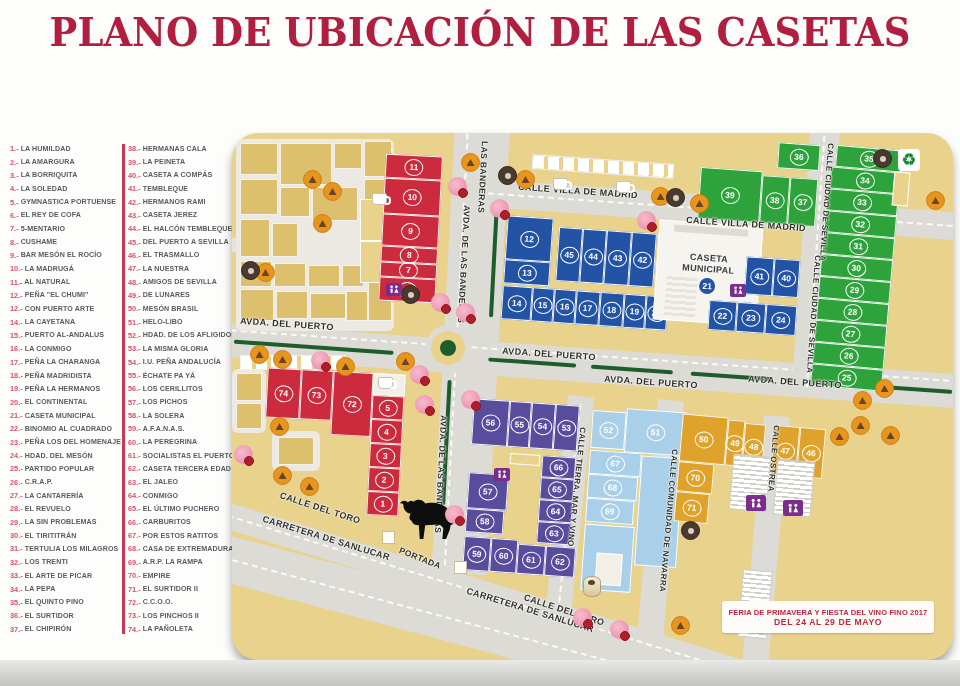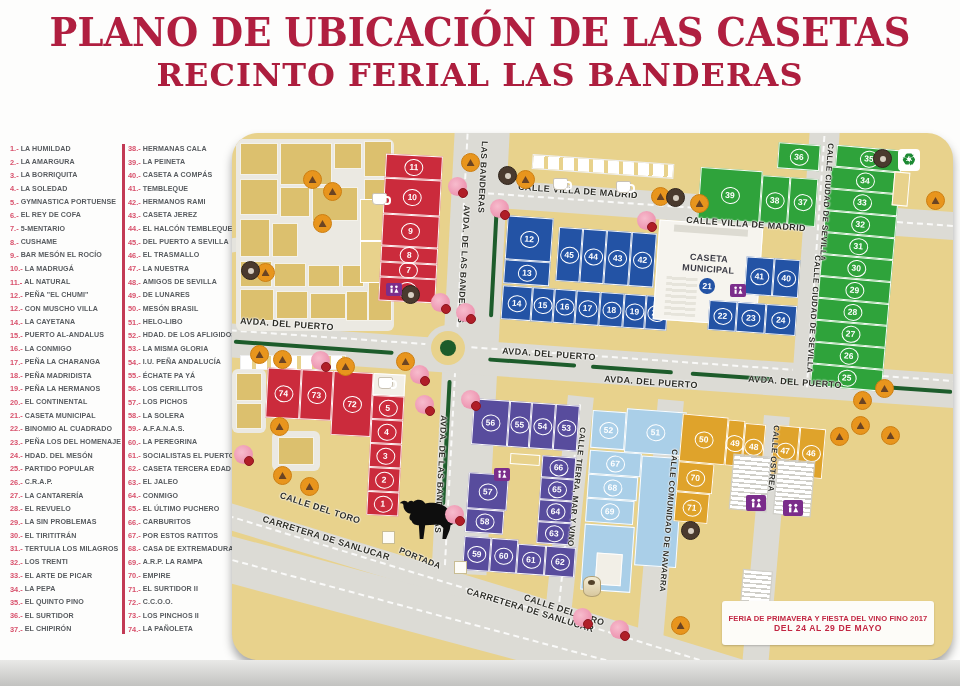--- a/index.html
+++ b/index.html
@@ -89,36 +89,35 @@
       border-radius:50%;background:#53422a;}
   .recycle{position:absolute;width:22px;height:22px;background:#fff;border-radius:4px;
       color:#1d8a34;font-size:16px;line-height:22px;text-align:center;font-weight:bold;}
   .gate{position:absolute;width:11px;height:11px;background:#fdfcf7;border:1px solid #c9bd93;}
   .hatch{position:absolute;background:repeating-linear-gradient(0deg,#ffffff 0 3px,#cfcec8 3px 4.5px);
       border:1px solid #cfcec8;}
   .pkrow{position:absolute;height:13px;background:repeating-linear-gradient(90deg,#ffffff 0 11px,#e8d28c 11px 15px);
       border:1px solid #eee;}
   .tag{position:absolute;background:#e8d28c;border:1px solid #fff;}
 
-  .banner{position:absolute;left:490px;top:468px;width:212px;height:44px;background:#fdfcf8;
+  .banner{position:absolute;left:490px;top:468px;width:212px;height:32px;background:#fdfcf8;
       border-radius:3px;display:flex;flex-direction:column;align-items:center;justify-content:center;
       box-shadow:0 1px 2px rgba(0,0,0,.2);}
   .banner .b1{font-size:7.6px;font-weight:bold;color:#c22743;letter-spacing:.1px;white-space:nowrap;}
   .banner .b2{font-size:8.6px;font-weight:bold;color:#c22743;letter-spacing:.6px;}
 
   .bull{position:absolute;}
 </style>
 </head>
 <body>
 
 <div class="page">
 
   <div class="title-wrap">
     <div class="title-1">PLANO DE UBICACIÓN DE LAS CASETAS</div>
-    <div class="title-2">RECINTO FERIAL LAS BANDERAS</div>
   </div>
 
   <div class="legend">
     <div class="lg-col c1">
         <div class="lg-item">
         <span class="lg-num">1.-</span>
         <span class="lg-name">LA HUMILDAD</span>
       </div>
         <div class="lg-item">
         <span class="lg-num">2.-</span>
@@ -159,21 +158,21 @@
         <div class="lg-item">
         <span class="lg-num">11.-</span>
         <span class="lg-name">AL NATURAL</span>
       </div>
         <div class="lg-item">
         <span class="lg-num">12.-</span>
         <span class="lg-name">PEÑA "EL CHUMI"</span>
       </div>
         <div class="lg-item">
         <span class="lg-num">12.-</span>
-        <span class="lg-name">CON MUSCHO VILLA</span>
+        <span class="lg-name">CON PUERTO ARTE</span>
       </div>
         <div class="lg-item">
         <span class="lg-num">14.-</span>
         <span class="lg-name">LA CAYETANA</span>
       </div>
         <div class="lg-item">
         <span class="lg-num">15.-</span>
         <span class="lg-name">PUERTO AL-ANDALUS</span>
       </div>
         <div class="lg-item">

